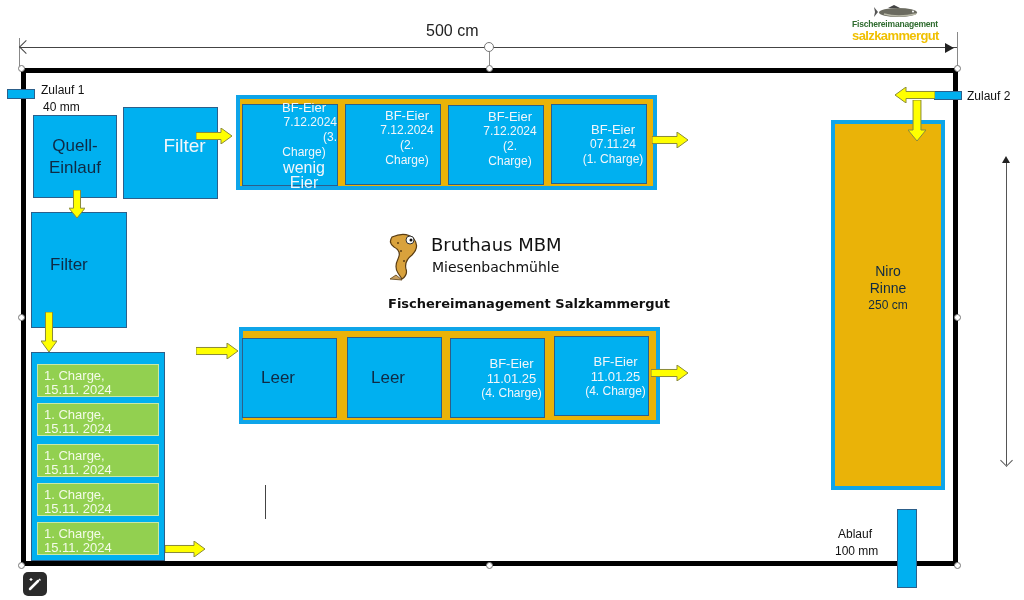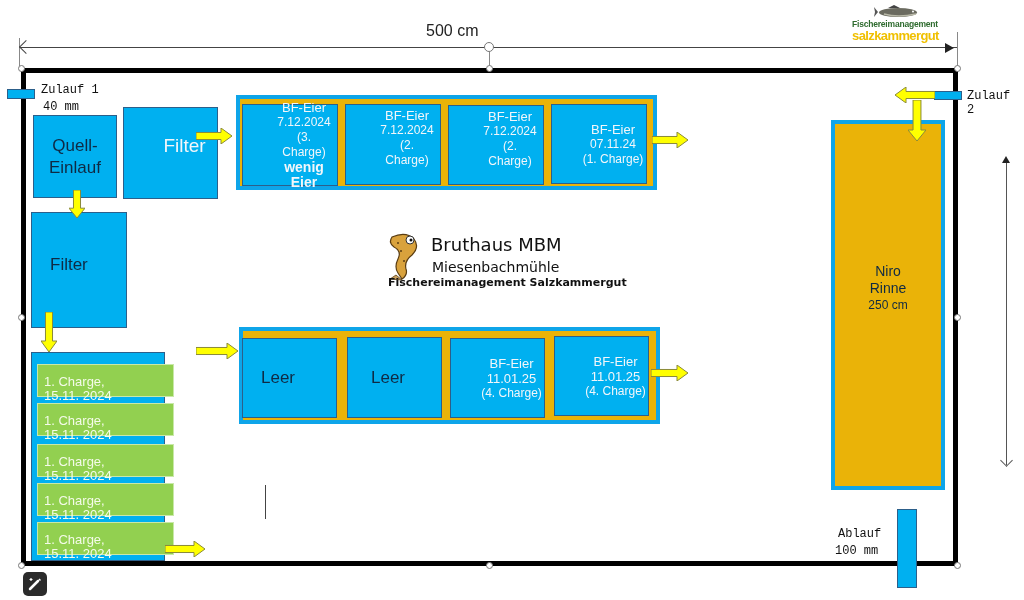--- a/index.html
+++ b/index.html
@@ -29,28 +29,28 @@
   .blue { background: #00b0f0; border: 1px solid #2c5f8a; }
   .tray { background: #eab308; border: 4px solid #0ea5e9; }
   .cell-text { display: flex; align-items: center; justify-content: center; text-align: center; }
   .white-txt { color: #f2f6fa; padding-left: 28px; }
   .dark-txt { color: #0f2a44; }
 
   
   .yarrow { position: absolute; }
   .yarrow svg { display: block; }
 
-  .label { font-size: 12px; color: #111; font-family: Liberation Mono, monospace; }
-
-  
-  .charge { position: absolute; left: 37px; width: 137px; height: 33px; background: #92d050; border: 1px solid #c9e8a8; color: #f4fbe9; font-size: 13px; line-height: 14px; padding: 10px 0 0 6px; }
+  .label { font-size: 12px; color: #111; }
+
+  
+  .charge { position: absolute; left: 37px; width: 122px; height: 33px; background: #92d050; border: 1px solid #c9e8a8; color: #f4fbe9; font-size: 13px; line-height: 14px; padding: 4px 0 0 6px; }
 
   .logo-title { left: 431px; top: 234px; font-size: 18px; color: #111; font-family: "DejaVu Sans", sans-serif; }
   .logo-sub { left: 432px; top: 259px; font-size: 14px; color: #111; font-family: "DejaVu Sans", sans-serif; }
-  .logo-org { left: 388px; top: 276px; font-size: 11px; font-weight: bold; color: #111; font-family: "DejaVu Sans", sans-serif; }
+  .logo-org { left: 388px; top: 296px; font-size: 13px; font-weight: bold; color: #111; font-family: "DejaVu Sans", sans-serif; }
 
   .brand-top { left: 852px; top: 19px; font-size: 8.5px; color: #2e6b2e; font-weight: bold; font-family: "Liberation Sans Narrow", "Liberation Sans", sans-serif; letter-spacing: -0.2px; }
   .brand-bottom { left: 852px; top: 28px; font-size: 13px; color: #f0c000; font-weight: bold; font-family: "Liberation Sans", sans-serif; letter-spacing: -0.6px; }
 
   .cursor-bar { left: 265px; top: 485px; width: 1px; height: 34px; background: #444; }
 
   .magic-btn { left: 23px; top: 572px; width: 24px; height: 24px; background: #2b2b2b; border-radius: 5px; display: flex; align-items: center; justify-content: center; }
 </style>
 </head>
 <body>
@@ -104,23 +104,23 @@
 </div>
 
 <div class="abs blue cell-text dark-txt" style="left:31px; top:212px; width:96px; height:116px; font-size:17px; justify-content:flex-start; padding-left:18px;">
   <span style="margin-top:-10px;">Filter</span>
 </div>
 
 <div class="abs tray" style="left:236px; top:95px; width:421px; height:95px;"></div>
 <div id="tray-top-cells">
     <div class="abs blue cell-text white-txt" style="left: 242px; top: 104px; width: 96px; height: 82px; flex-direction: column; justify-content: center;">
       <div style="font-size: 13px; line-height: 15px;">BF-Eier</div>
-      <div style="font-size: 12px; line-height: 15px;">7.12.2024 (3.</div>
+      <div style="font-size: 12px; line-height: 15px; text-align: right;">7.12.2024 (3.</div>
       <div style="font-size: 12px; line-height: 15px;">Charge)</div>
-      <div style="font-size: 14px; line-height: 15px; font-weight: bold;">wenig Eier</div>
+      <div style="font-size: 16px; line-height: 15px;">wenig Eier</div>
     </div>
     <div class="abs blue cell-text white-txt" style="left: 345px; top: 104px; width: 96px; height: 81px; flex-direction: column; justify-content: flex-start; padding-top: 3px;">
       <div style="font-size: 13px; line-height: 15px;">BF-Eier</div>
       <div style="font-size: 12px; line-height: 15px;">7.12.2024 (2.</div>
       <div style="font-size: 12px; line-height: 15px;">Charge)</div>
     </div>
     <div class="abs blue cell-text white-txt" style="left: 448px; top: 105px; width: 96px; height: 80px; flex-direction: column; justify-content: flex-start; padding-top: 3px;">
       <div style="font-size: 13px; line-height: 15px;">BF-Eier</div>
       <div style="font-size: 12px; line-height: 15px;">7.12.2024 (2.</div>
       <div style="font-size: 12px; line-height: 15px;">Charge)</div>

